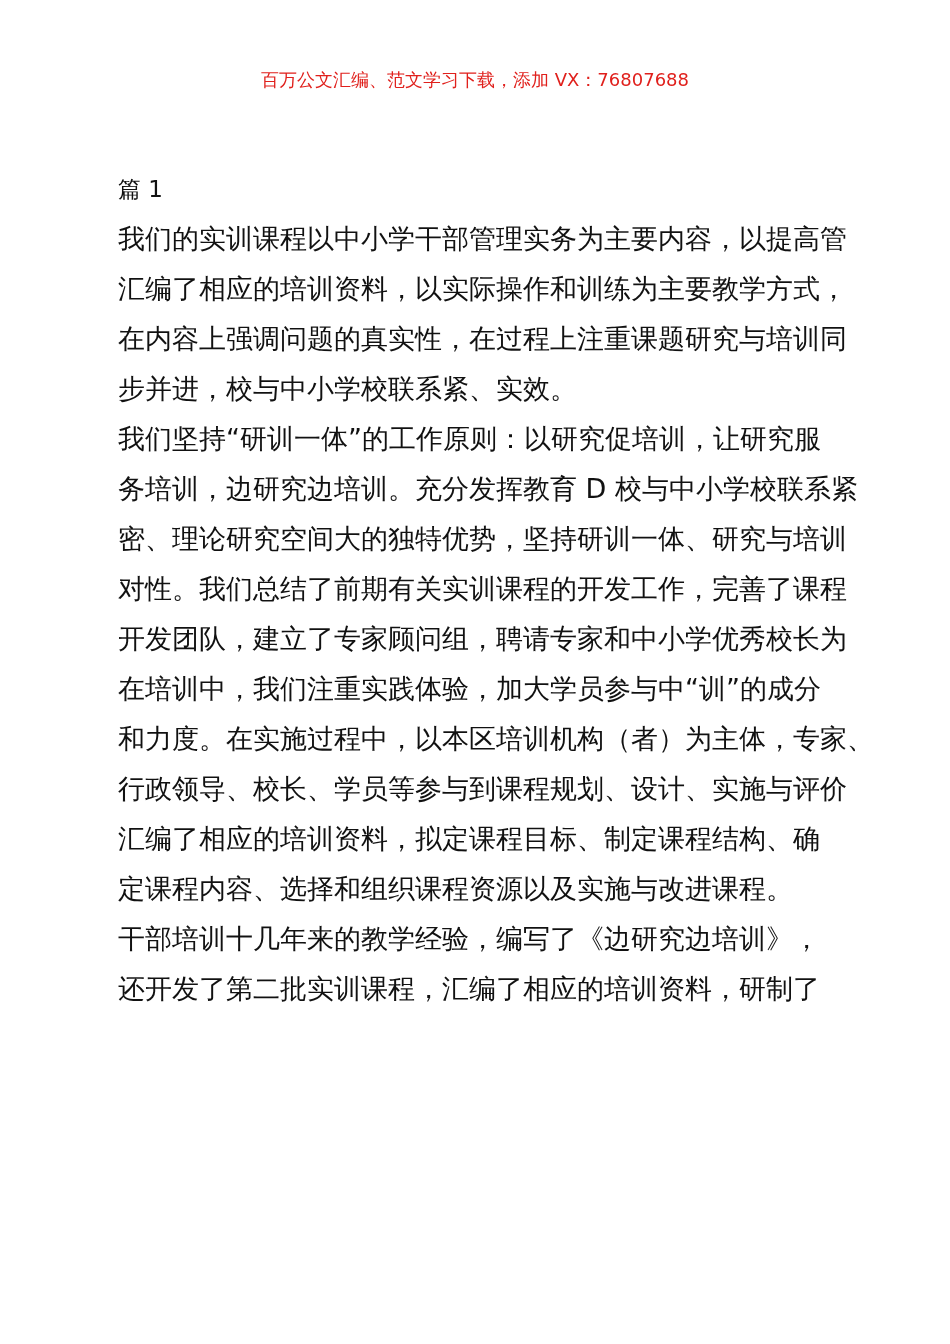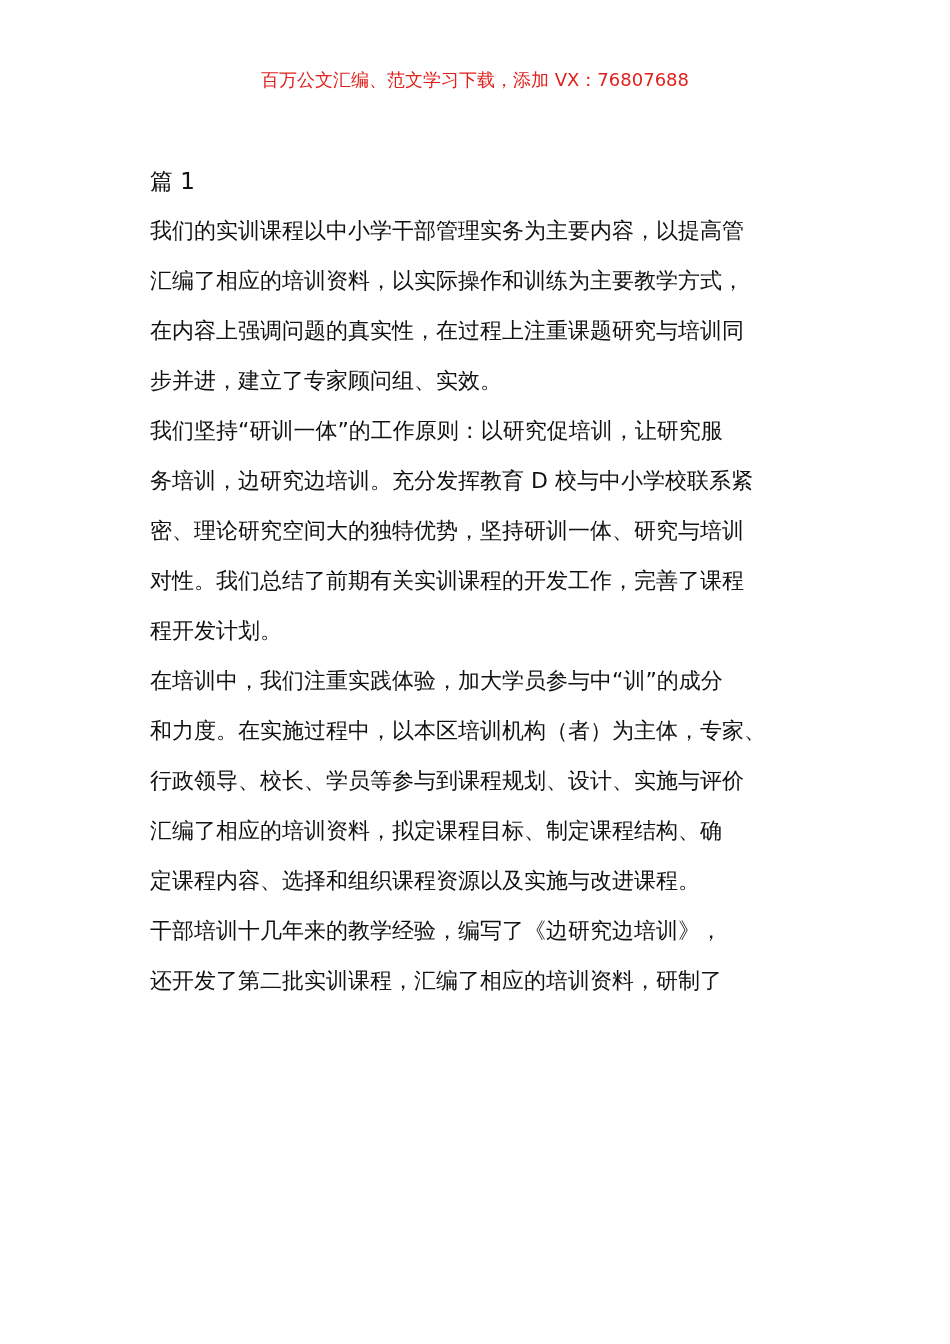--- a/index.html
+++ b/index.html
@@ -21,65 +21,64 @@
       left: 0;
       width: 950px;
       text-align: center;
       font-size: 18px;
       line-height: 28px;
       color: #e0201c;
       letter-spacing: 0px;
     }
     .doc-body {
       position: absolute;
-      top: 156px;
+      top: 164px;
       left: 118px;
       width: 735px;
-      margin-left: 32px;
     }
     .section-title {
       font-size: 23px;
       line-height: 50px;
       height: 50px;
       margin: 0;
       font-weight: normal;
     }
     .para {
       margin: 0;
     }
     .line {
       display: block;
-      font-size: 22px;
+      font-size: 27px;
       line-height: 50px;
       height: 50px;
       white-space: nowrap;
       letter-spacing: 0px;
     }
   </style>
 </head>
 <body>
 
 <div class="header-banner">百万公文汇编、范文学习下载，添加 VX：76807688</div>
 
 <div class="doc-body">
   <div class="section-title">篇 1</div>
 
   <div class="para">
     <span class="line">我们的实训课程以中小学干部管理实务为主要内容，以提高管</span>
     <span class="line">汇编了相应的培训资料，以实际操作和训练为主要教学方式，</span>
     <span class="line">在内容上强调问题的真实性，在过程上注重课题研究与培训同</span>
-    <span class="line">步并进，建立了专家顾问组、实效。</span>
+    <span class="line">步并进，校与中小学校联系紧、实效。</span>
   </div>
 
   <div class="para">
     <span class="line">我们坚持“研训一体”的工作原则：以研究促培训，让研究服</span>
     <span class="line">务培训，边研究边培训。充分发挥教育 D 校与中小学校联系紧</span>
     <span class="line">密、理论研究空间大的独特优势，坚持研训一体、研究与培训</span>
     <span class="line">对性。我们总结了前期有关实训课程的开发工作，完善了课程</span>
-    <span class="line">程开发计划。</span>
+    <span class="line">开发团队，建立了专家顾问组，聘请专家和中小学优秀校长为</span>
   </div>
 
   <div class="para">
     <span class="line">在培训中，我们注重实践体验，加大学员参与中“训”的成分</span>
     <span class="line">和力度。在实施过程中，以本区培训机构（者）为主体，专家、</span>
     <span class="line">行政领导、校长、学员等参与到课程规划、设计、实施与评价</span>
     <span class="line">汇编了相应的培训资料，拟定课程目标、制定课程结构、确</span>
     <span class="line">定课程内容、选择和组织课程资源以及实施与改进课程。</span>
   </div>
 

